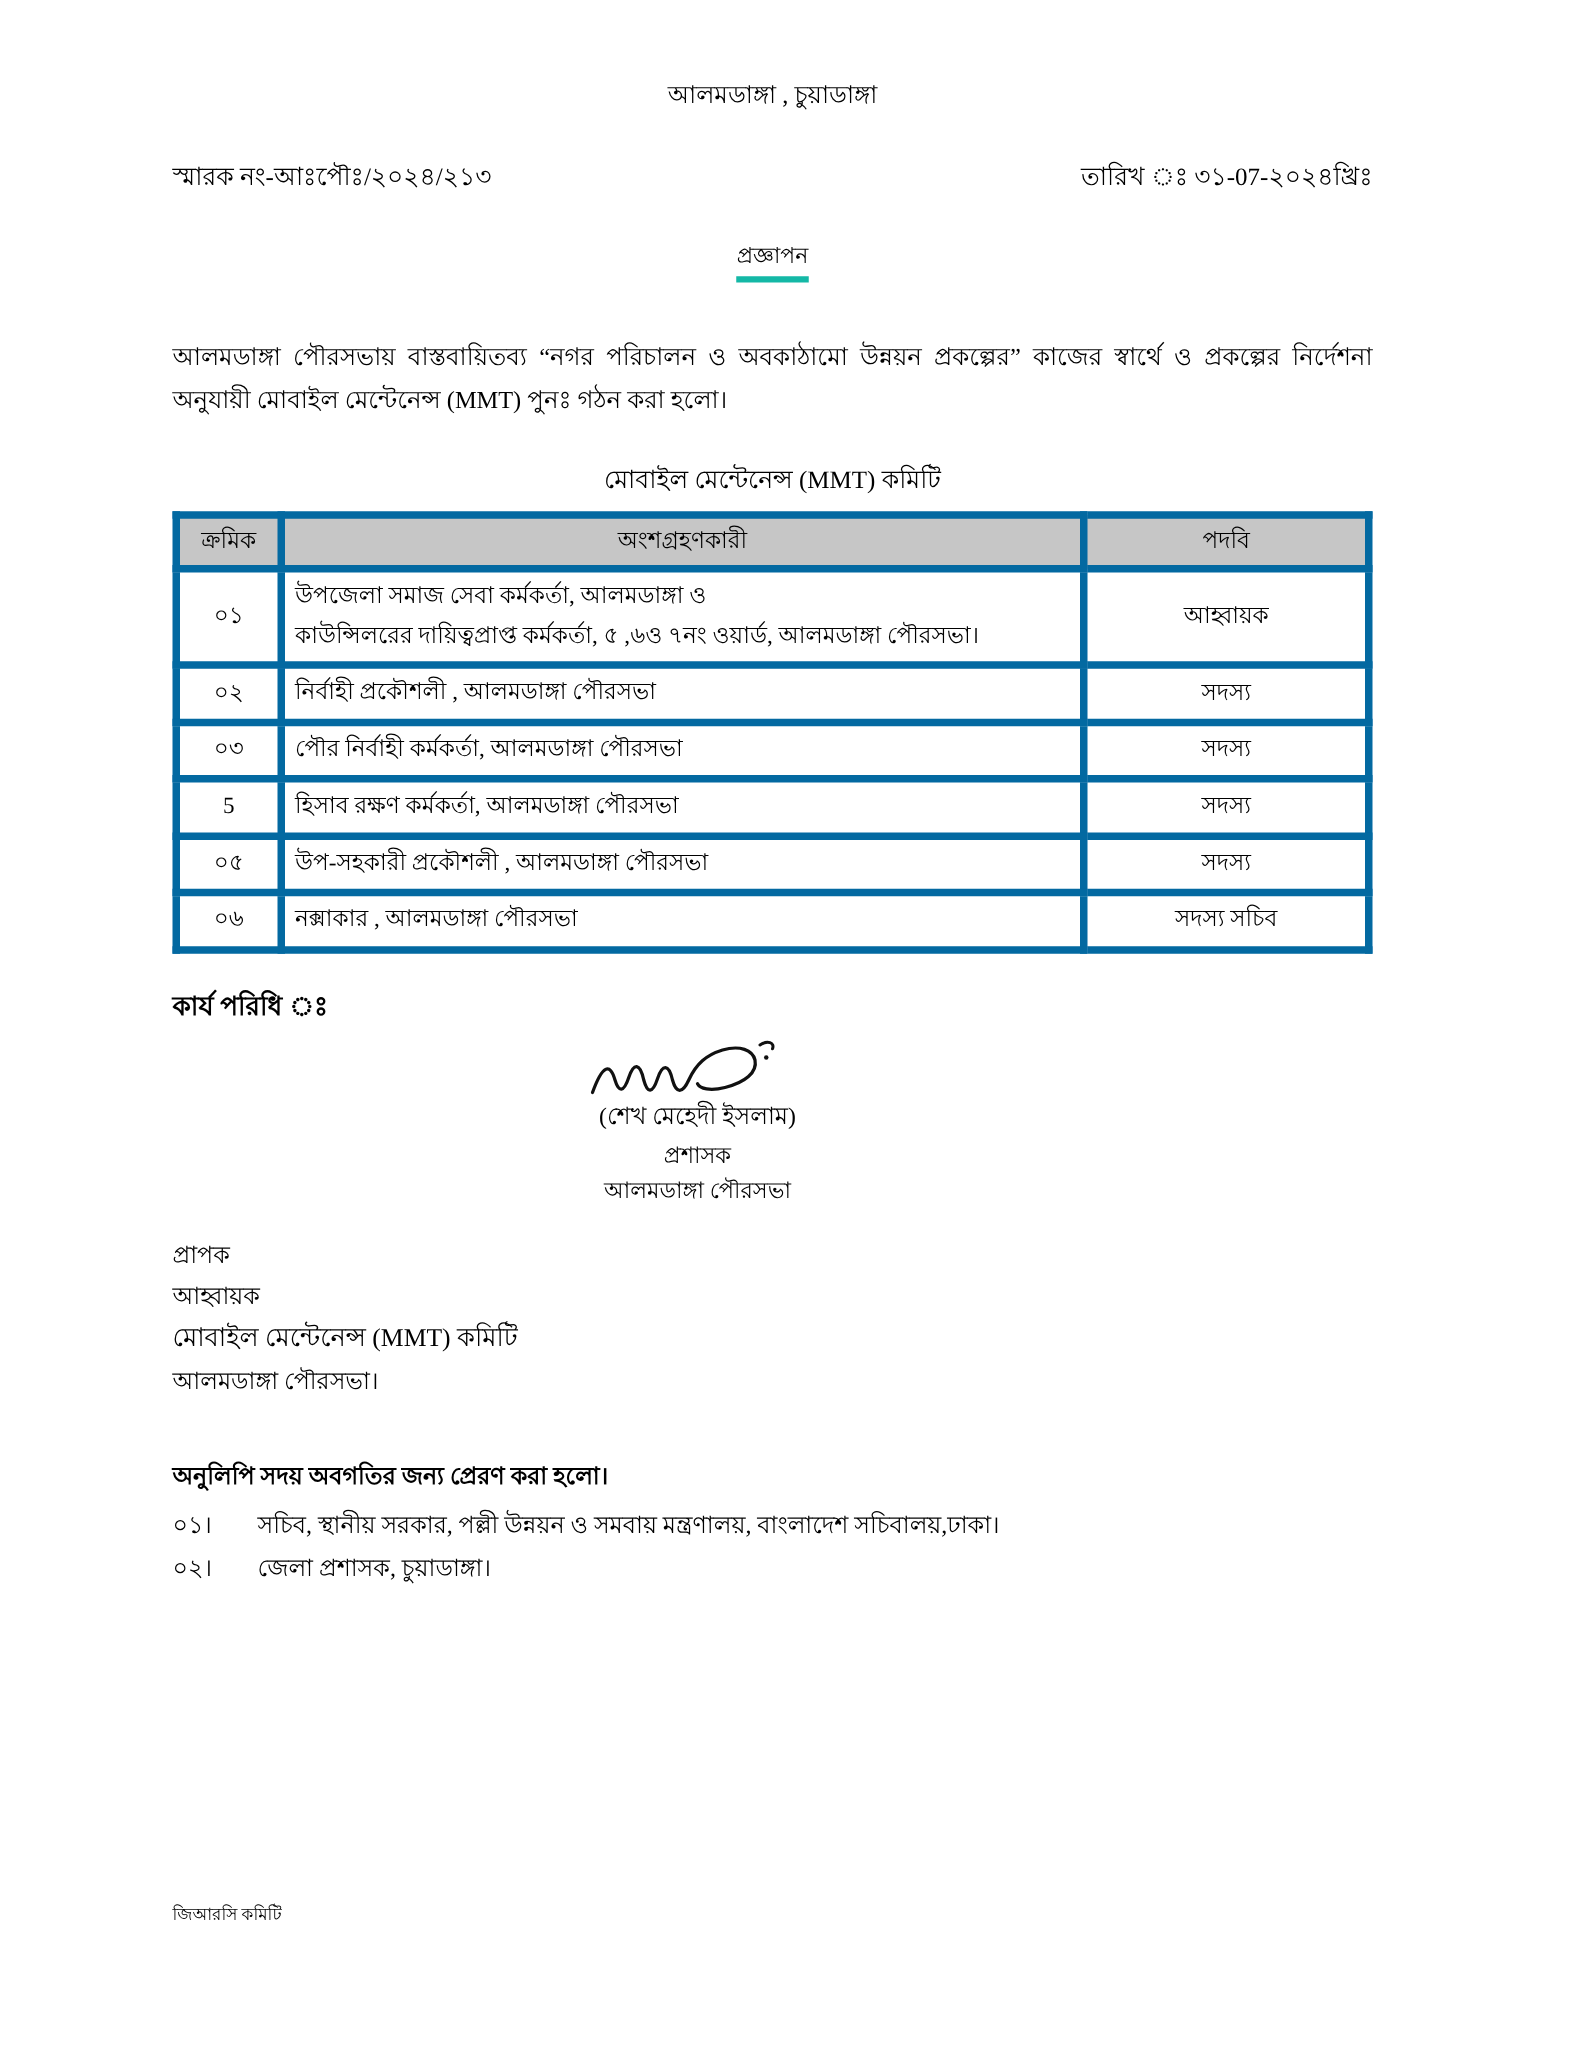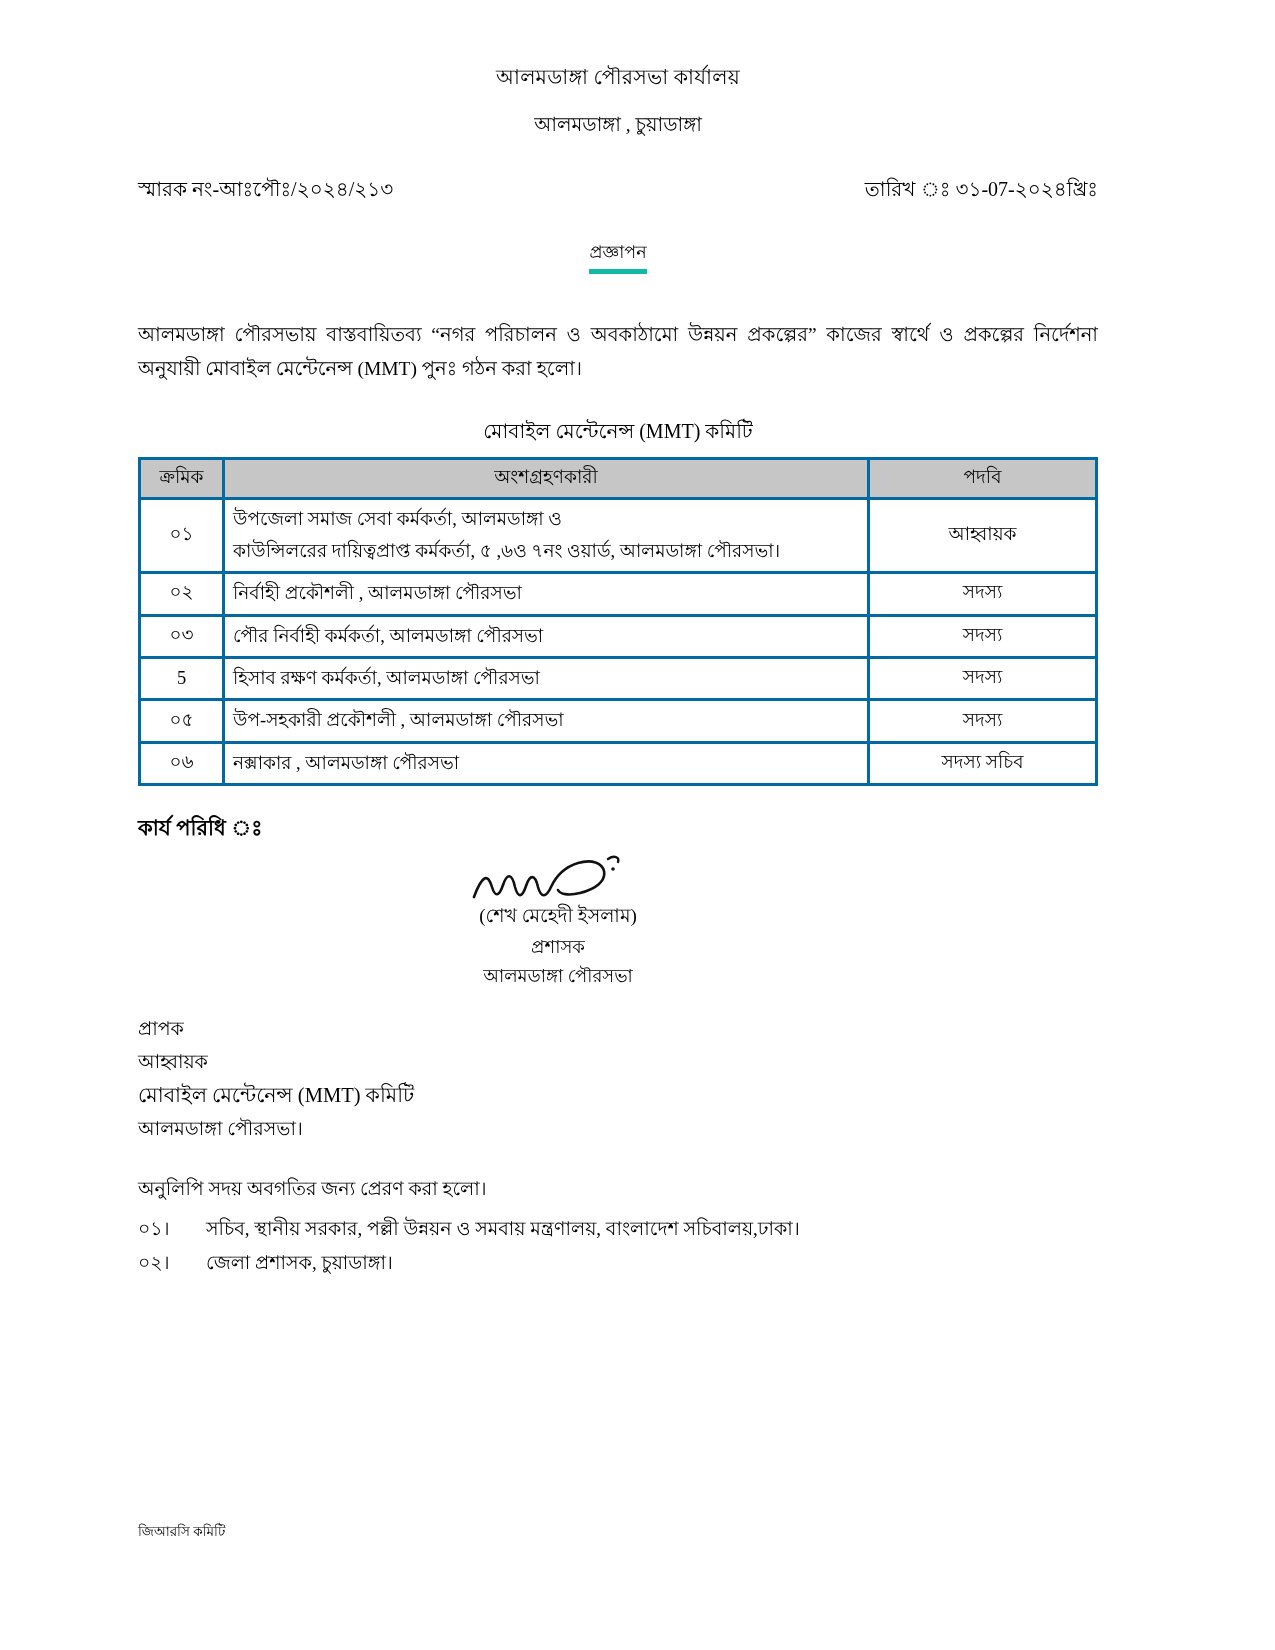--- a/index.html
+++ b/index.html
@@ -83,21 +83,21 @@
   }
 
   
   table.committee {
     width: 100%;
     border-collapse: collapse;
     table-layout: fixed;
   }
   table.committee th,
   table.committee td {
-    border: 3px solid #0369a1;
+    border: 6px solid #0369a1;
     padding: 4px 8px;
     font-weight: normal;
     font-size: 18.5px;
     vertical-align: middle;
   }
   table.committee thead th {
     background: #c6c6c6;
     text-align: center;
     height: 28px;
     padding-top: 3px;
@@ -137,22 +137,23 @@
   
   .recipient {
     margin-top: 22px;
     font-size: 19px;
     line-height: 1.72;
   }
   .recipient .big { font-size: 20.5px; }
 
   
   .copy-intro {
-    margin-top: 28px;
+    margin-top: 44px;
     font-size: 19px;
+    font-weight: bold;
   }
   .copy-list {
     margin-top: 6px;
     font-size: 19px;
     line-height: 1.8;
   }
   .copy-row { display: flex; }
   .copy-num { width: 68px; flex: 0 0 68px; }
   .copy-text { flex: 1; }
 
@@ -164,21 +165,20 @@
     font-size: 13.5px;
   }
 </style>
 </head>
 <body>
 
 <div class="page">
   <div class="inner">
 
     <div class="org-header">
-      <div class="org-line1">আলমডাঙ্গা পৌরসভা কার্যালয়</div>
       <div class="org-line2">আলমডাঙ্গা , চুয়াডাঙ্গা</div>
     </div>
 
     <div class="memo-row">
       <div class="memo-no">স্মারক নং-আঃপৌঃ/২০২৪/২১৩</div>
       <div class="memo-date">তারিখ ঃ ৩১-07-২০২৪খ্রিঃ</div>
     </div>
 
     <div class="notice-title-wrap">
       <span class="notice-title">প্রজ্ঞাপন</span>

